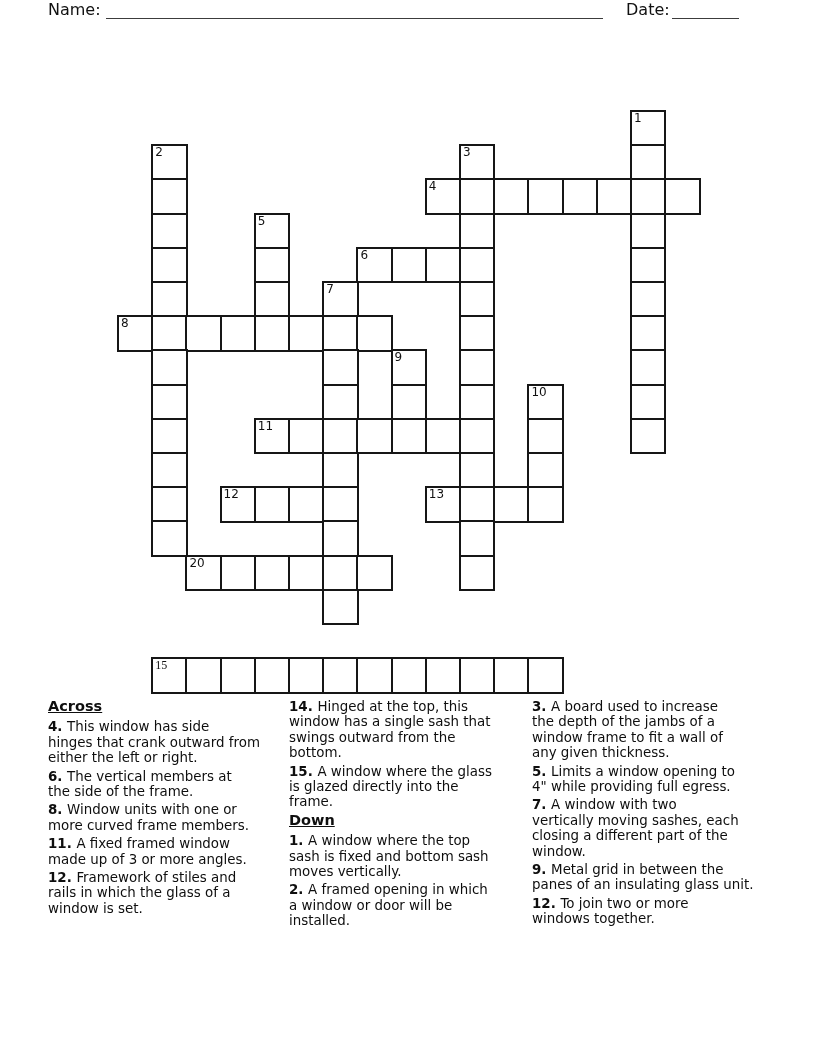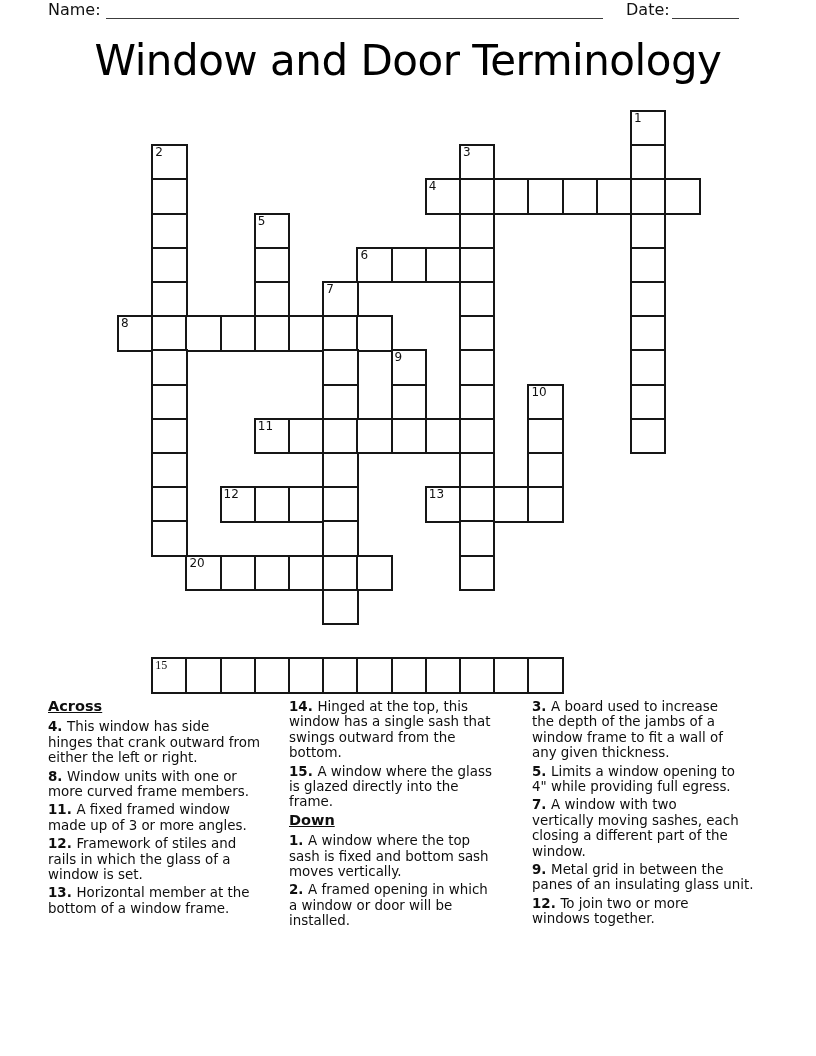--- a/index.html
+++ b/index.html
@@ -88,21 +88,20 @@
 </head>
 <body>
 
 <div class="page">
 
   <span class="hdr-label name-label">Name:</span>
   <div class="write-line name-line"></div>
   <span class="hdr-label date-label">Date:</span>
   <div class="write-line date-line"></div>
 
-  <div class="title">Window and Door Terminology</div>
 
   <div class="grid">
       <div class="cell" style="left: 513px; top: 0px;">
         <span class="cellnum">1</span>
       </div>
       <div class="cell" style="left: 34.2px; top: 34.2px;">
         <span class="cellnum">2</span>
       </div>
       <div class="cell" style="left: 342px; top: 34.2px;">
         <span class="cellnum">3</span>
@@ -224,29 +223,29 @@
       <div class="cell" style="left: 342px; top: 547.2px;"></div>
       <div class="cell" style="left: 376.2px; top: 547.2px;"></div>
       <div class="cell" style="left: 410.4px; top: 547.2px;"></div>
     </div>
 
   <div class="clue-col clue-col-1">
       <div class="clue-heading">Across</div>
       <p class="clue"><span class="clue-num">4. </span>This window has side
 hinges that crank outward from
 either the left or right.</p>
+      <p class="clue"><span class="clue-num">6. </span>The vertical members at
+the side of the frame.</p>
       <p class="clue"><span class="clue-num">8. </span>Window units with one or
 more curved frame members.</p>
       <p class="clue"><span class="clue-num">11. </span>A fixed framed window
 made up of 3 or more angles.</p>
       <p class="clue"><span class="clue-num">12. </span>Framework of stiles and
 rails in which the glass of a
 window is set.</p>
-      <p class="clue"><span class="clue-num">13. </span>Horizontal member at the
-bottom of a window frame.</p>
     </div>
   <div class="clue-col clue-col-2">
       <p class="clue"><span class="clue-num">14. </span>Hinged at the top, this
 window has a single sash that
 swings outward from the
 bottom.</p>
       <p class="clue"><span class="clue-num">15. </span>A window where the glass
 is glazed directly into the
 frame.</p>
       <div class="clue-heading">Down</div>

